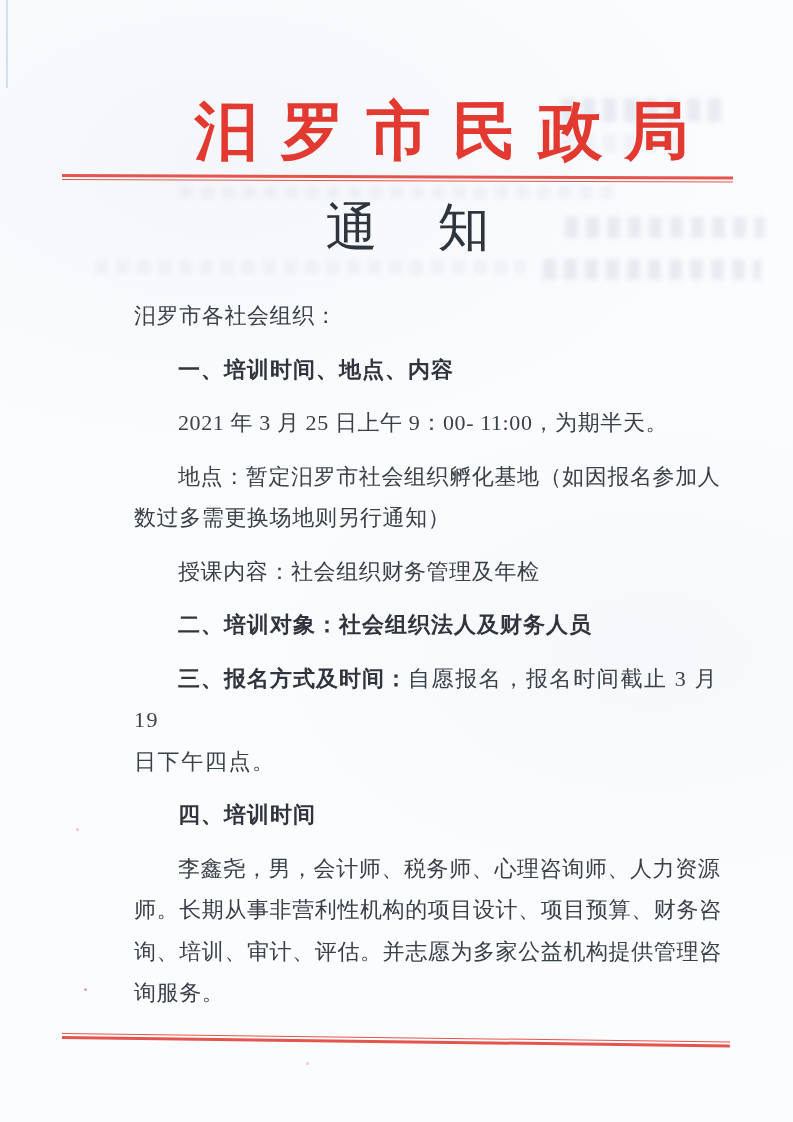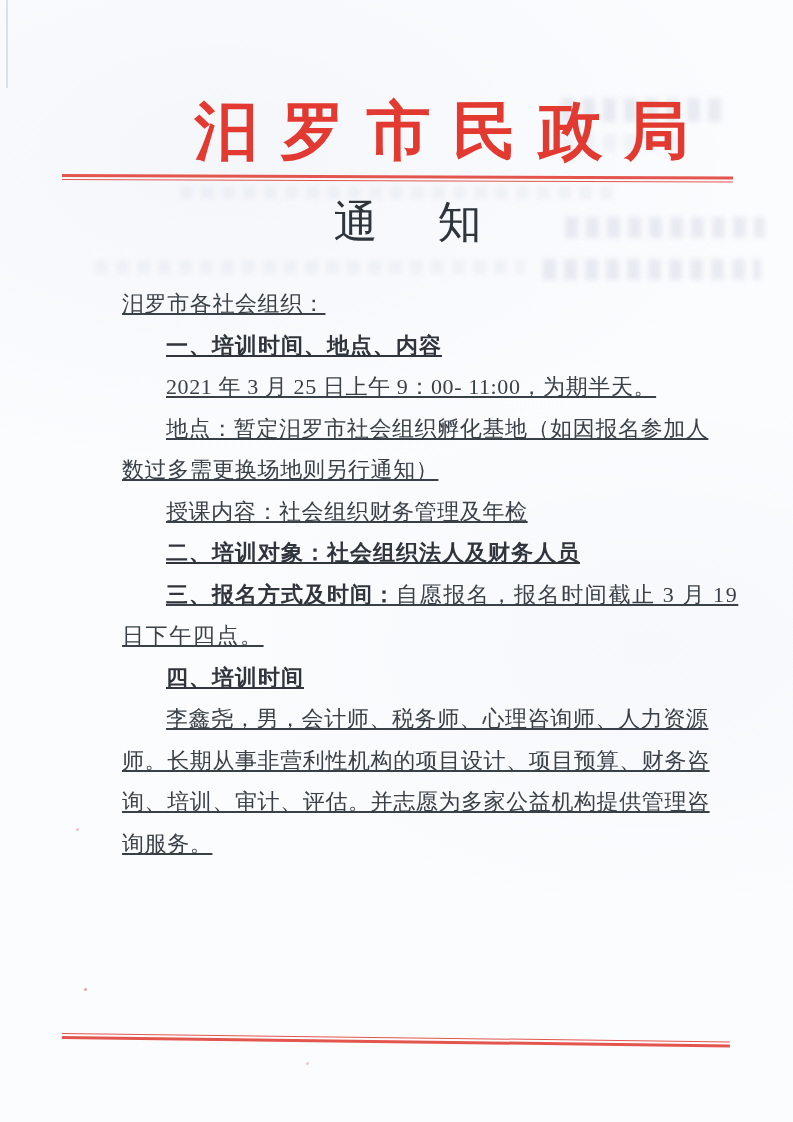--- a/index.html
+++ b/index.html
@@ -32,33 +32,33 @@
   }
   .rule-top::after {
     content:""; display:block; height:1.6px; margin-top:1.6px;
     background:#e4554e;
   }
 
   
   .doc-title {
     position:absolute; top:194px; left:0; width:791px; box-sizing:border-box;
     text-align:center;
-    font-size:44px; line-height:1.3;
+    font-size:52px; line-height:1.3;
     color:#2f353d;
     letter-spacing:60px; padding-left:84px;
   }
 
   
   .body-block {
     position:absolute; left:122px; top:283px; width:624px;
     font-size:22px; line-height:41.5px; letter-spacing:0.6px;
     color:#3a4048;
     text-align:left;
   }
-  .body-block p { margin:0; white-space:pre-line; text-indent:44px;text-decoration:underline; }
+  .body-block p { margin:12px; white-space:pre-line; text-indent:44px; }
   .body-block p.no-indent { text-indent:0; }
   .body-block p.intro { margin-top:10px; }
   .hei {
     font-family:"Liberation Sans","DejaVu Sans",sans-serif;
     font-weight:700; color:#30353d; letter-spacing:1px;
   }
   .s3-body { letter-spacing:1.6px; }
 
   
   .rule-bottom {

